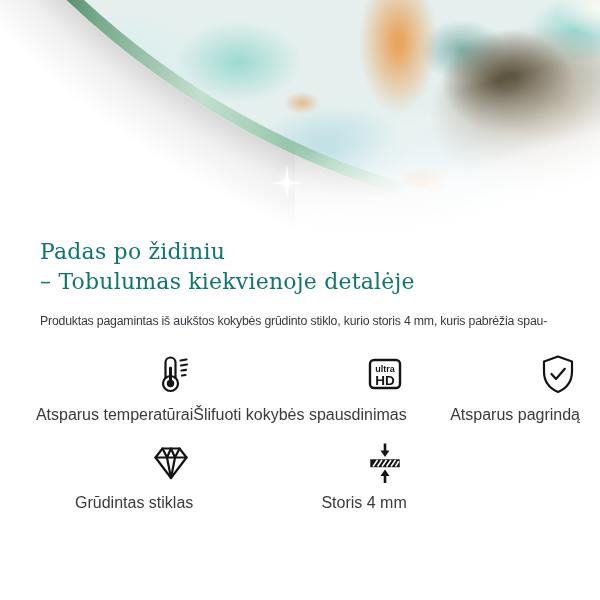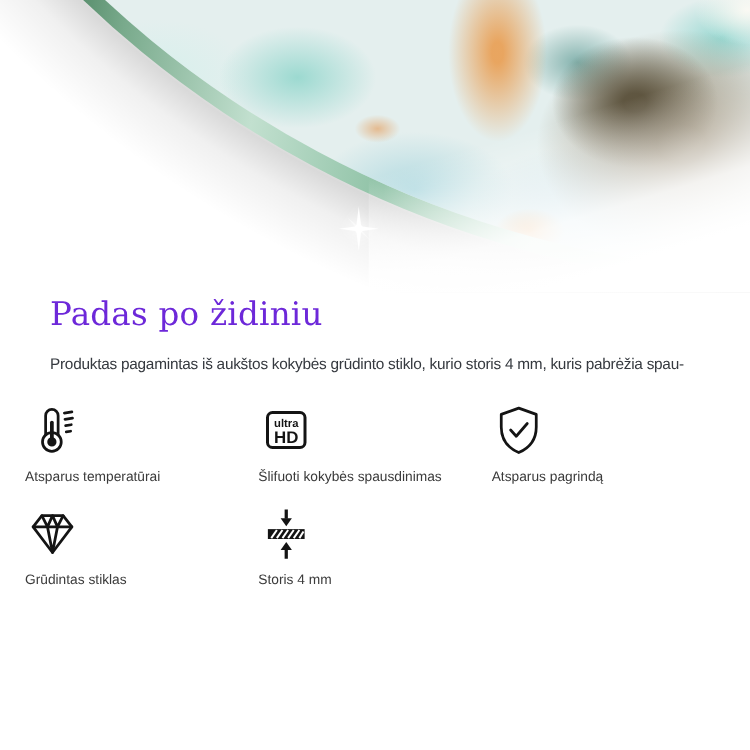--- a/index.html
+++ b/index.html
@@ -36,29 +36,29 @@
       radial-gradient(ellipse 90px 55px at 255px 175px, rgba(205,232,230,0.85), rgba(205,232,230,0) 75%)
       #e4efee;}
   .fade{position:absolute;left:295px;top:30px;right:0;bottom:0;
     background:linear-gradient(163deg, rgba(255,255,255,0) 38%,
       rgba(255,255,255,0.88) 66%, #ffffff 82%);}
   .sparkle{position:absolute;left:267px;top:163px;width:40px;height:40px;
     filter:drop-shadow(0 0 5px rgba(255,255,255,0.95));}
   
   .content{padding:0 40px;}
   .title{margin:3px 0 0;font-family:"DejaVu Serif","Liberation Serif",serif;
-    font-weight:400;font-size:26px;line-height:30px;color:#6d28d9;letter-spacing:0.2px;}
+    font-weight:400;font-size:22px;line-height:30px;color:#0f766e;letter-spacing:0.2px;}
   .title span{display:block;}
   .para{margin-top:11px;font-size:12.3px;line-height:26px;color:#35393f;letter-spacing:-0.2px;}
   .para span{display:block;white-space:nowrap;}
   
   .features{display:grid;grid-template-columns:1fr 1fr 1fr;margin:18px 20px 0;row-gap:16px;}
-  .feature{display:flex;flex-direction:column;align-items:flex-start;}
+  .feature{display:flex;flex-direction:column;align-items:flex-end;}
   .feature .iconbox{height:44px;display:flex;align-items:center;justify-content:center;}
-  .feature .label{margin-top:10px;font-size:11px;color:#3a3a3a;white-space:nowrap;}
+  .feature .label{margin-top:10px;font-size:16px;color:#3a3a3a;white-space:nowrap;}
   .ic{stroke:#141414;fill:none;stroke-width:2.2;stroke-linecap:round;stroke-linejoin:round;}
 </style>
 </head>
 <body>
 
 <div class="hero">
   <div class="ring-shadow"></div>
   <div class="glass-edge"></div>
   <div class="marble"></div>
   <div class="fade"></div>
@@ -67,20 +67,21 @@
     <polygon points="4,20 20,17.8 36,20 20,22.2" fill="#ffffff" opacity="0.95"></polygon>
     <polygon points="11,11 20,18.5 29,29 18.5,20" fill="#ffffff" opacity="0.5"></polygon>
     <polygon points="29,11 21.5,20 11,29 20,21.5" fill="#ffffff" opacity="0.5"></polygon>
     <circle cx="20" cy="20" r="3.4" fill="#ffffff"></circle>
   </svg>
 </div>
 
 <div class="content">
   <h1 class="title">
     <span>Padas po židiniu</span>
+    <span>– Tobulumas kiekvienoje detalėje</span>
   </h1>
   <div class="para">
     <span>Produktas pagamintas iš aukštos kokybės grūdinto stiklo, kurio storis 4 mm, kuris pabrėžia spau-</span>
   </div>
 </div>
 
 <div class="features">
 
   <div class="feature">
     <div class="iconbox">

